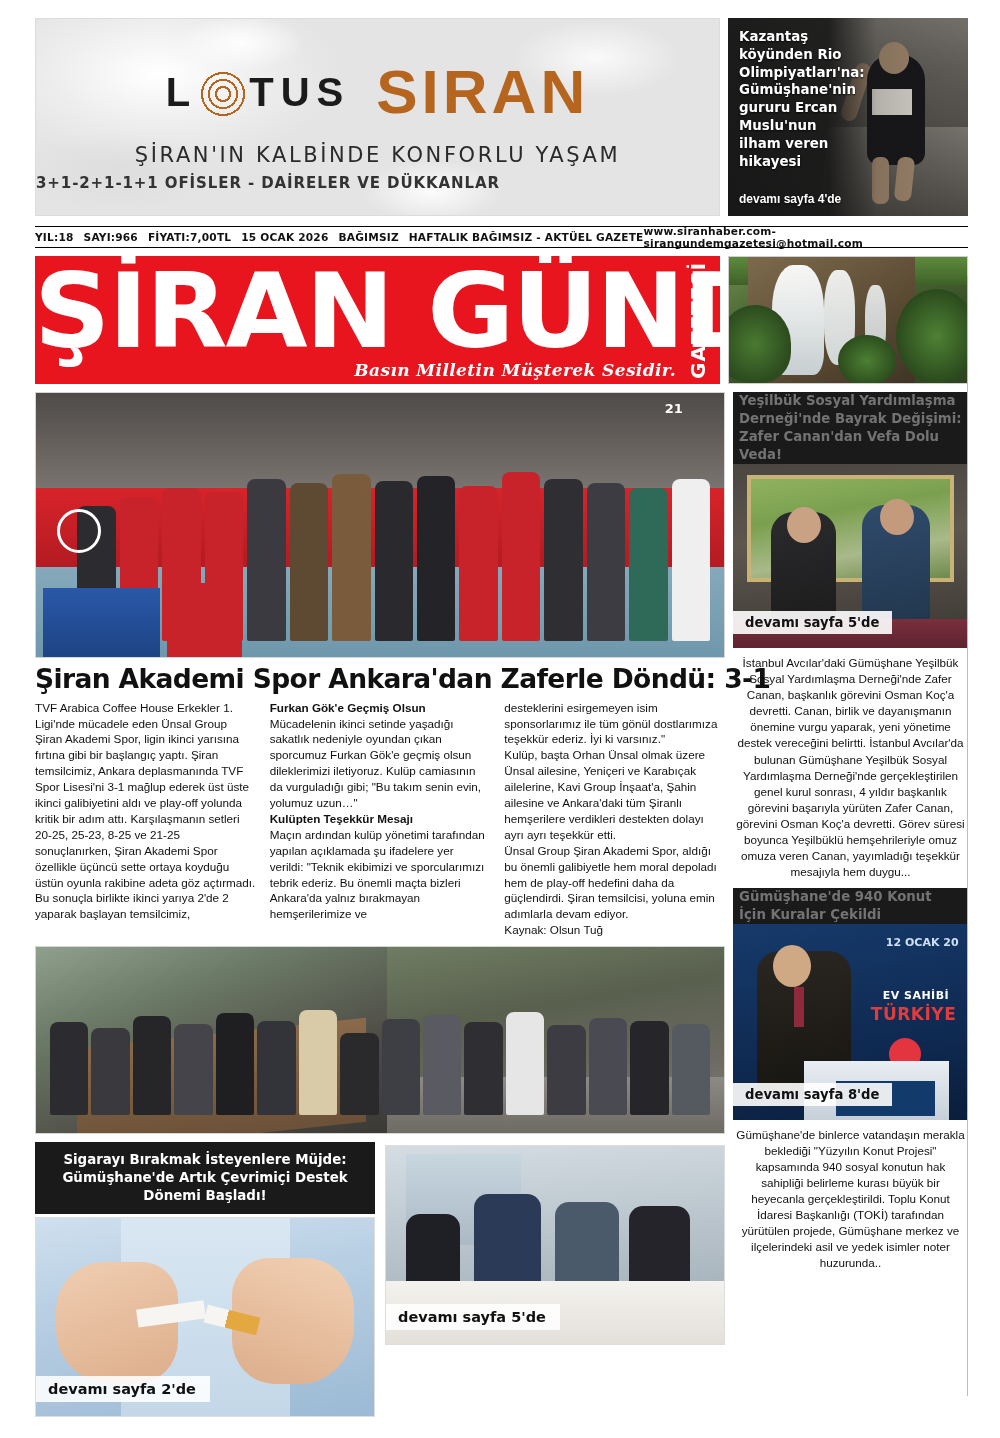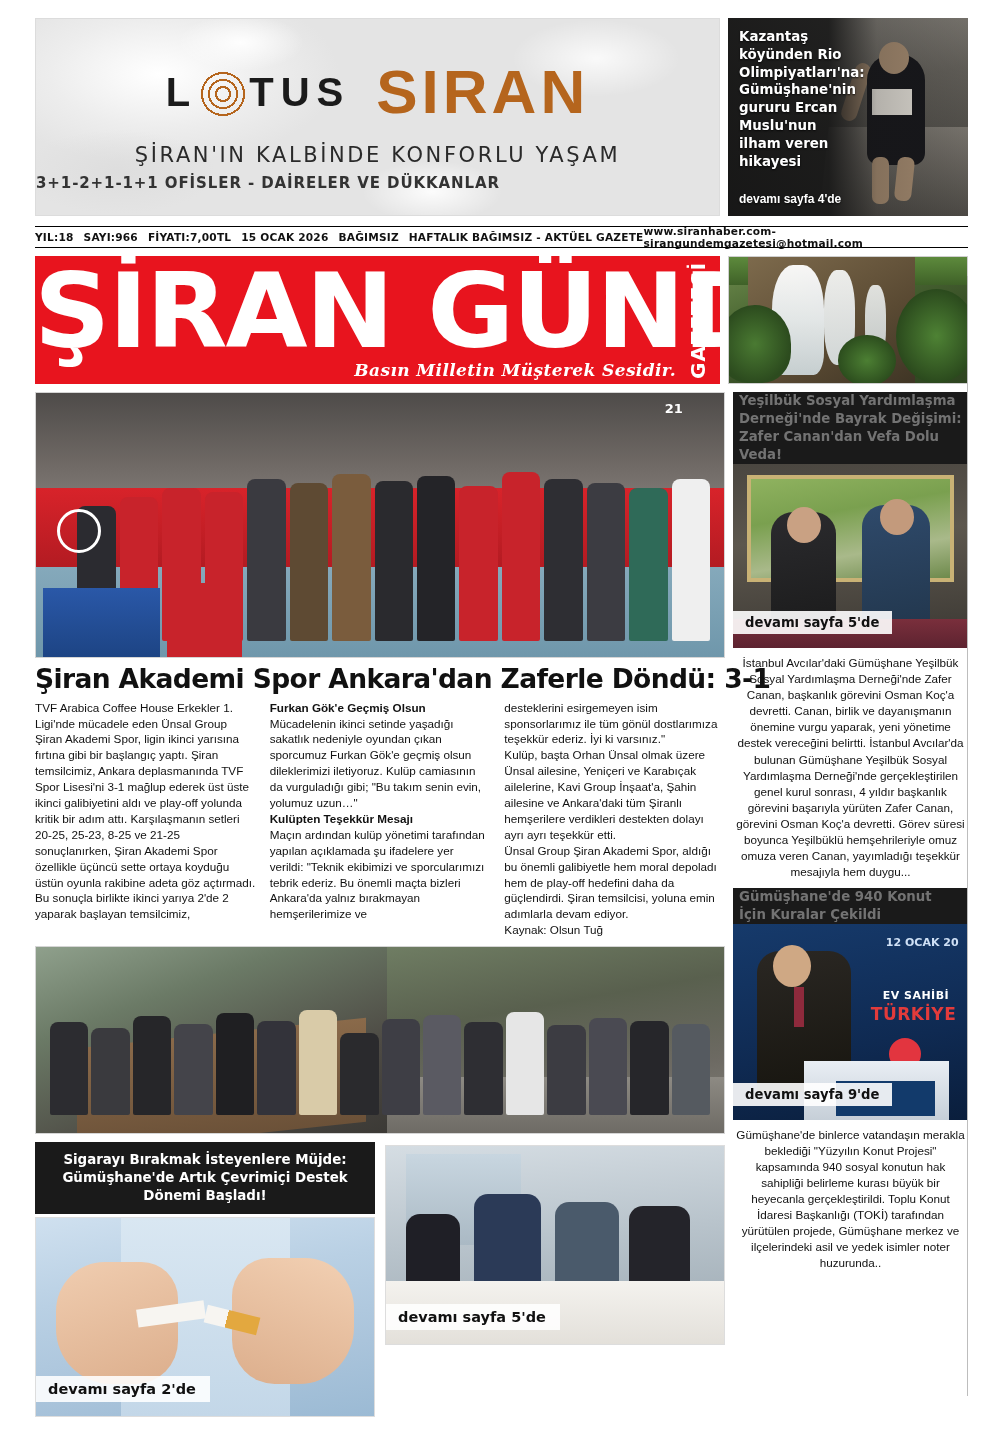--- a/index.html
+++ b/index.html
@@ -443,21 +443,21 @@
         <div class="sp2-backdrop"></div>
         <div class="sp2-date">12 OCAK 20</div>
         <div class="sp2-ev">EV SAHİBİ</div>
         <div class="sp2-tr">TÜRKİYE</div>
         <div class="sp2-pin"></div>
         <div class="sp2-man"></div>
           <div class="sp2-head"></div>
           <div class="sp2-tie"></div>
         <div class="sp2-podium"></div>
           <div class="sp2-screen"></div>
-        <div class="side-cont">devamı sayfa 9'de</div>
+        <div class="side-cont">devamı sayfa 8'de</div>
       </div>
 
       <div class="side-body">Gümüşhane'de binlerce vatandaşın merakla beklediği "Yüzyılın Konut Projesi" kapsamında 940 sosyal konutun hak sahipliği belirleme kurası büyük bir heyecanla gerçekleştirildi. Toplu Konut İdaresi Başkanlığı (TOKİ) tarafından yürütülen projede, Gümüşhane merkez ve ilçelerindeki asil ve yedek isimler noter huzurunda..</div>
 
     </div>
   </div>
 
   <div class="vline"></div>
 </div>
 

